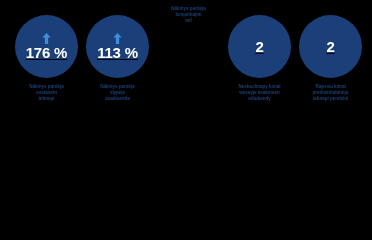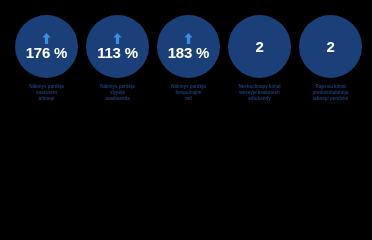--- a/index.html
+++ b/index.html
@@ -40,20 +40,21 @@
     width: 63px;
     height: 63px;
     border-radius: 50%;
     background: #1B4079;
     margin-top: 15px;
     display: flex;
     flex-direction: column;
     align-items: center;
     justify-content: center;
     box-sizing: border-box;
+    text-decoration: underline;
   }
 
   .arrow-icon {
     display: block;
     width: 9px;
     height: 11px;
     margin-bottom: 1px;
   }
 
   .arrow-spacer {
@@ -118,26 +119,20 @@
       <span class="stat-value">113 %</span>
     </div>
     <div class="stat-caption">
       <span class="caption-line">Näkinys pardėja</span>
       <span class="caption-line">slypėje</span>
       <span class="caption-line">asadisentia</span>
     </div>
   </div>
 
   <div class="stat-item">
-    <div class="stat-circle">
-      <svg class="arrow-icon" viewBox="0 0 9 11" xmlns="http://www.w3.org/2000/svg">
-        <path d="M4.5 0 L8.6 4.4 L6.1 4.4 L6.1 11 L2.9 11 L2.9 4.4 L0.4 4.4 Z" fill="#3E8EDE"></path>
-      </svg>
-      <span class="stat-value">183 %</span>
-    </div>
     <div class="stat-caption">
       <span class="caption-line">Näkinys pardėja</span>
       <span class="caption-line">bespelnajini</span>
       <span class="caption-line">mil</span>
     </div>
   </div>
 
   <div class="stat-item">
     <div class="stat-circle">
       <span class="arrow-spacer"></span>

